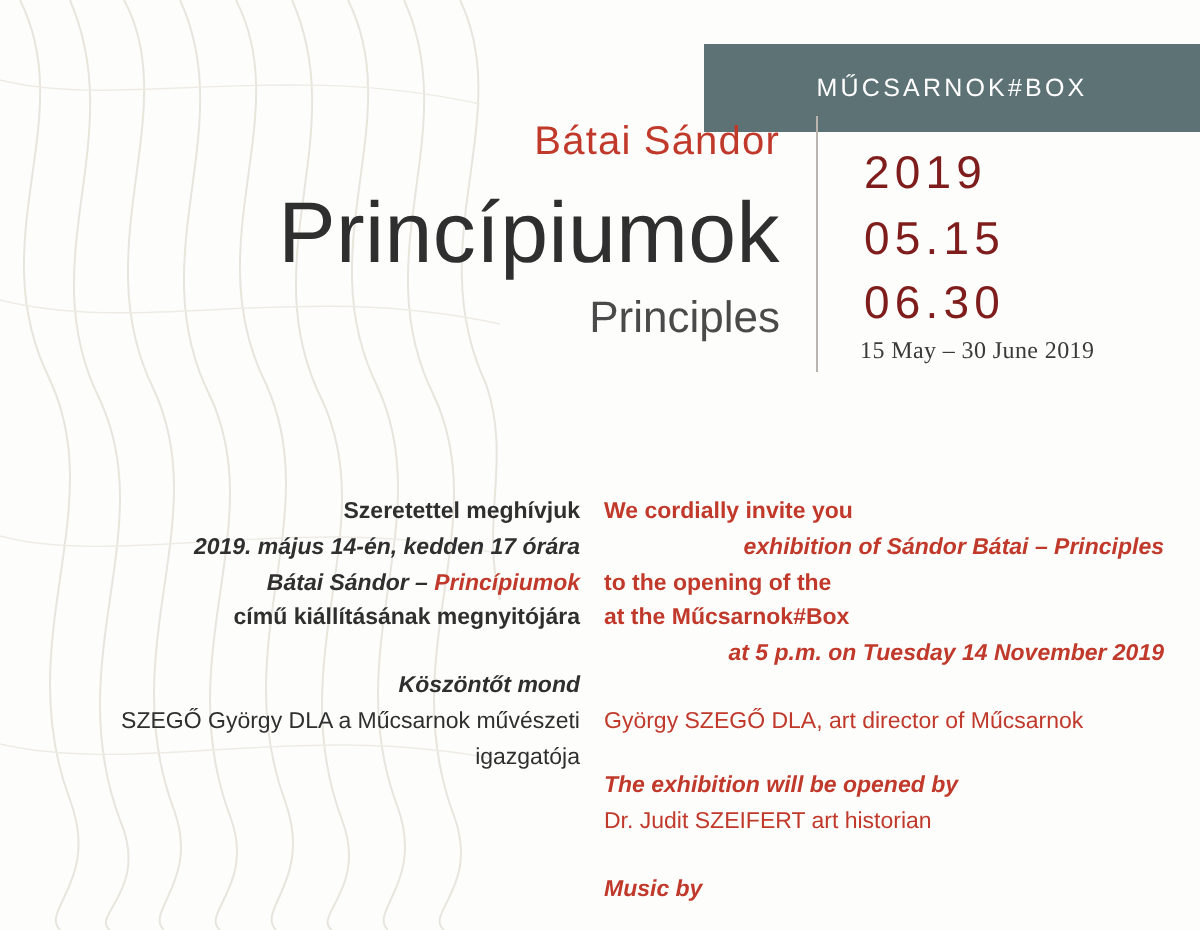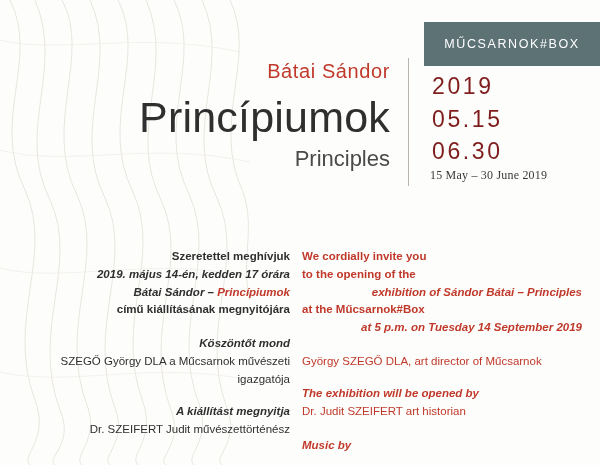--- a/index.html
+++ b/index.html
@@ -30,21 +30,21 @@
     height: 465px;
     opacity: 0.55;
     pointer-events: none;
   }
 
   
   .venue-banner {
     position: absolute;
     right: 0;
     top: 22px;
-    width: 176px;
+    width: 248px;
     height: 44px;
     background: #5d7275;
     display: flex;
     align-items: center;
     justify-content: center;
   }
   .venue-banner .venue-text {
     color: #ffffff;
     font-size: 12.5px;
     letter-spacing: 1.6px;
@@ -210,34 +210,30 @@
       <span class="line it">2019. május 14-én, kedden 17 órára</span>
       <span class="line it"><span>Bátai Sándor – </span><span class="em-red">Princípiumok</span></span>
       <span class="line">című kiállításának megnyitójára</span>
     </div>
 
     <div class="block row-2">
       <span class="block-line block-head">Köszöntőt mond</span>
       <span class="block-line sub-line">SZEGŐ György DLA a Műcsarnok művészeti igazgatója</span>
     </div>
 
-    <div class="block row-3">
-      <span class="block-line block-head">A kiállítást megnyitja</span>
-      <span class="block-line sub-line">Dr. SZEIFERT Judit művészettörténész</span>
-    </div>
 
   </div>
 
   <div class="col-en">
     <div class="block invite-block row-1">
       <span class="line">We cordially invite you</span>
+      <span class="line it">exhibition of Sándor Bátai – Principles</span>
       <span class="line">to the opening of the</span>
-      <span class="line it">exhibition of Sándor Bátai – Principles</span>
       <span class="line">at the Műcsarnok#Box</span>
-      <span class="line it">at 5 p.m. on Tuesday 14 September 2019</span>
+      <span class="line it">at 5 p.m. on Tuesday 14 November 2019</span>
     </div>
 
     <div class="block row-2">
       <span class="block-line sub-line">György SZEGŐ DLA, art director of Műcsarnok</span>
     </div>
 
     <div class="block row-3">
       <span class="block-line block-head">The exhibition will be opened by</span>
       <span class="block-line sub-line">Dr. Judit SZEIFERT art historian</span>
     </div>

